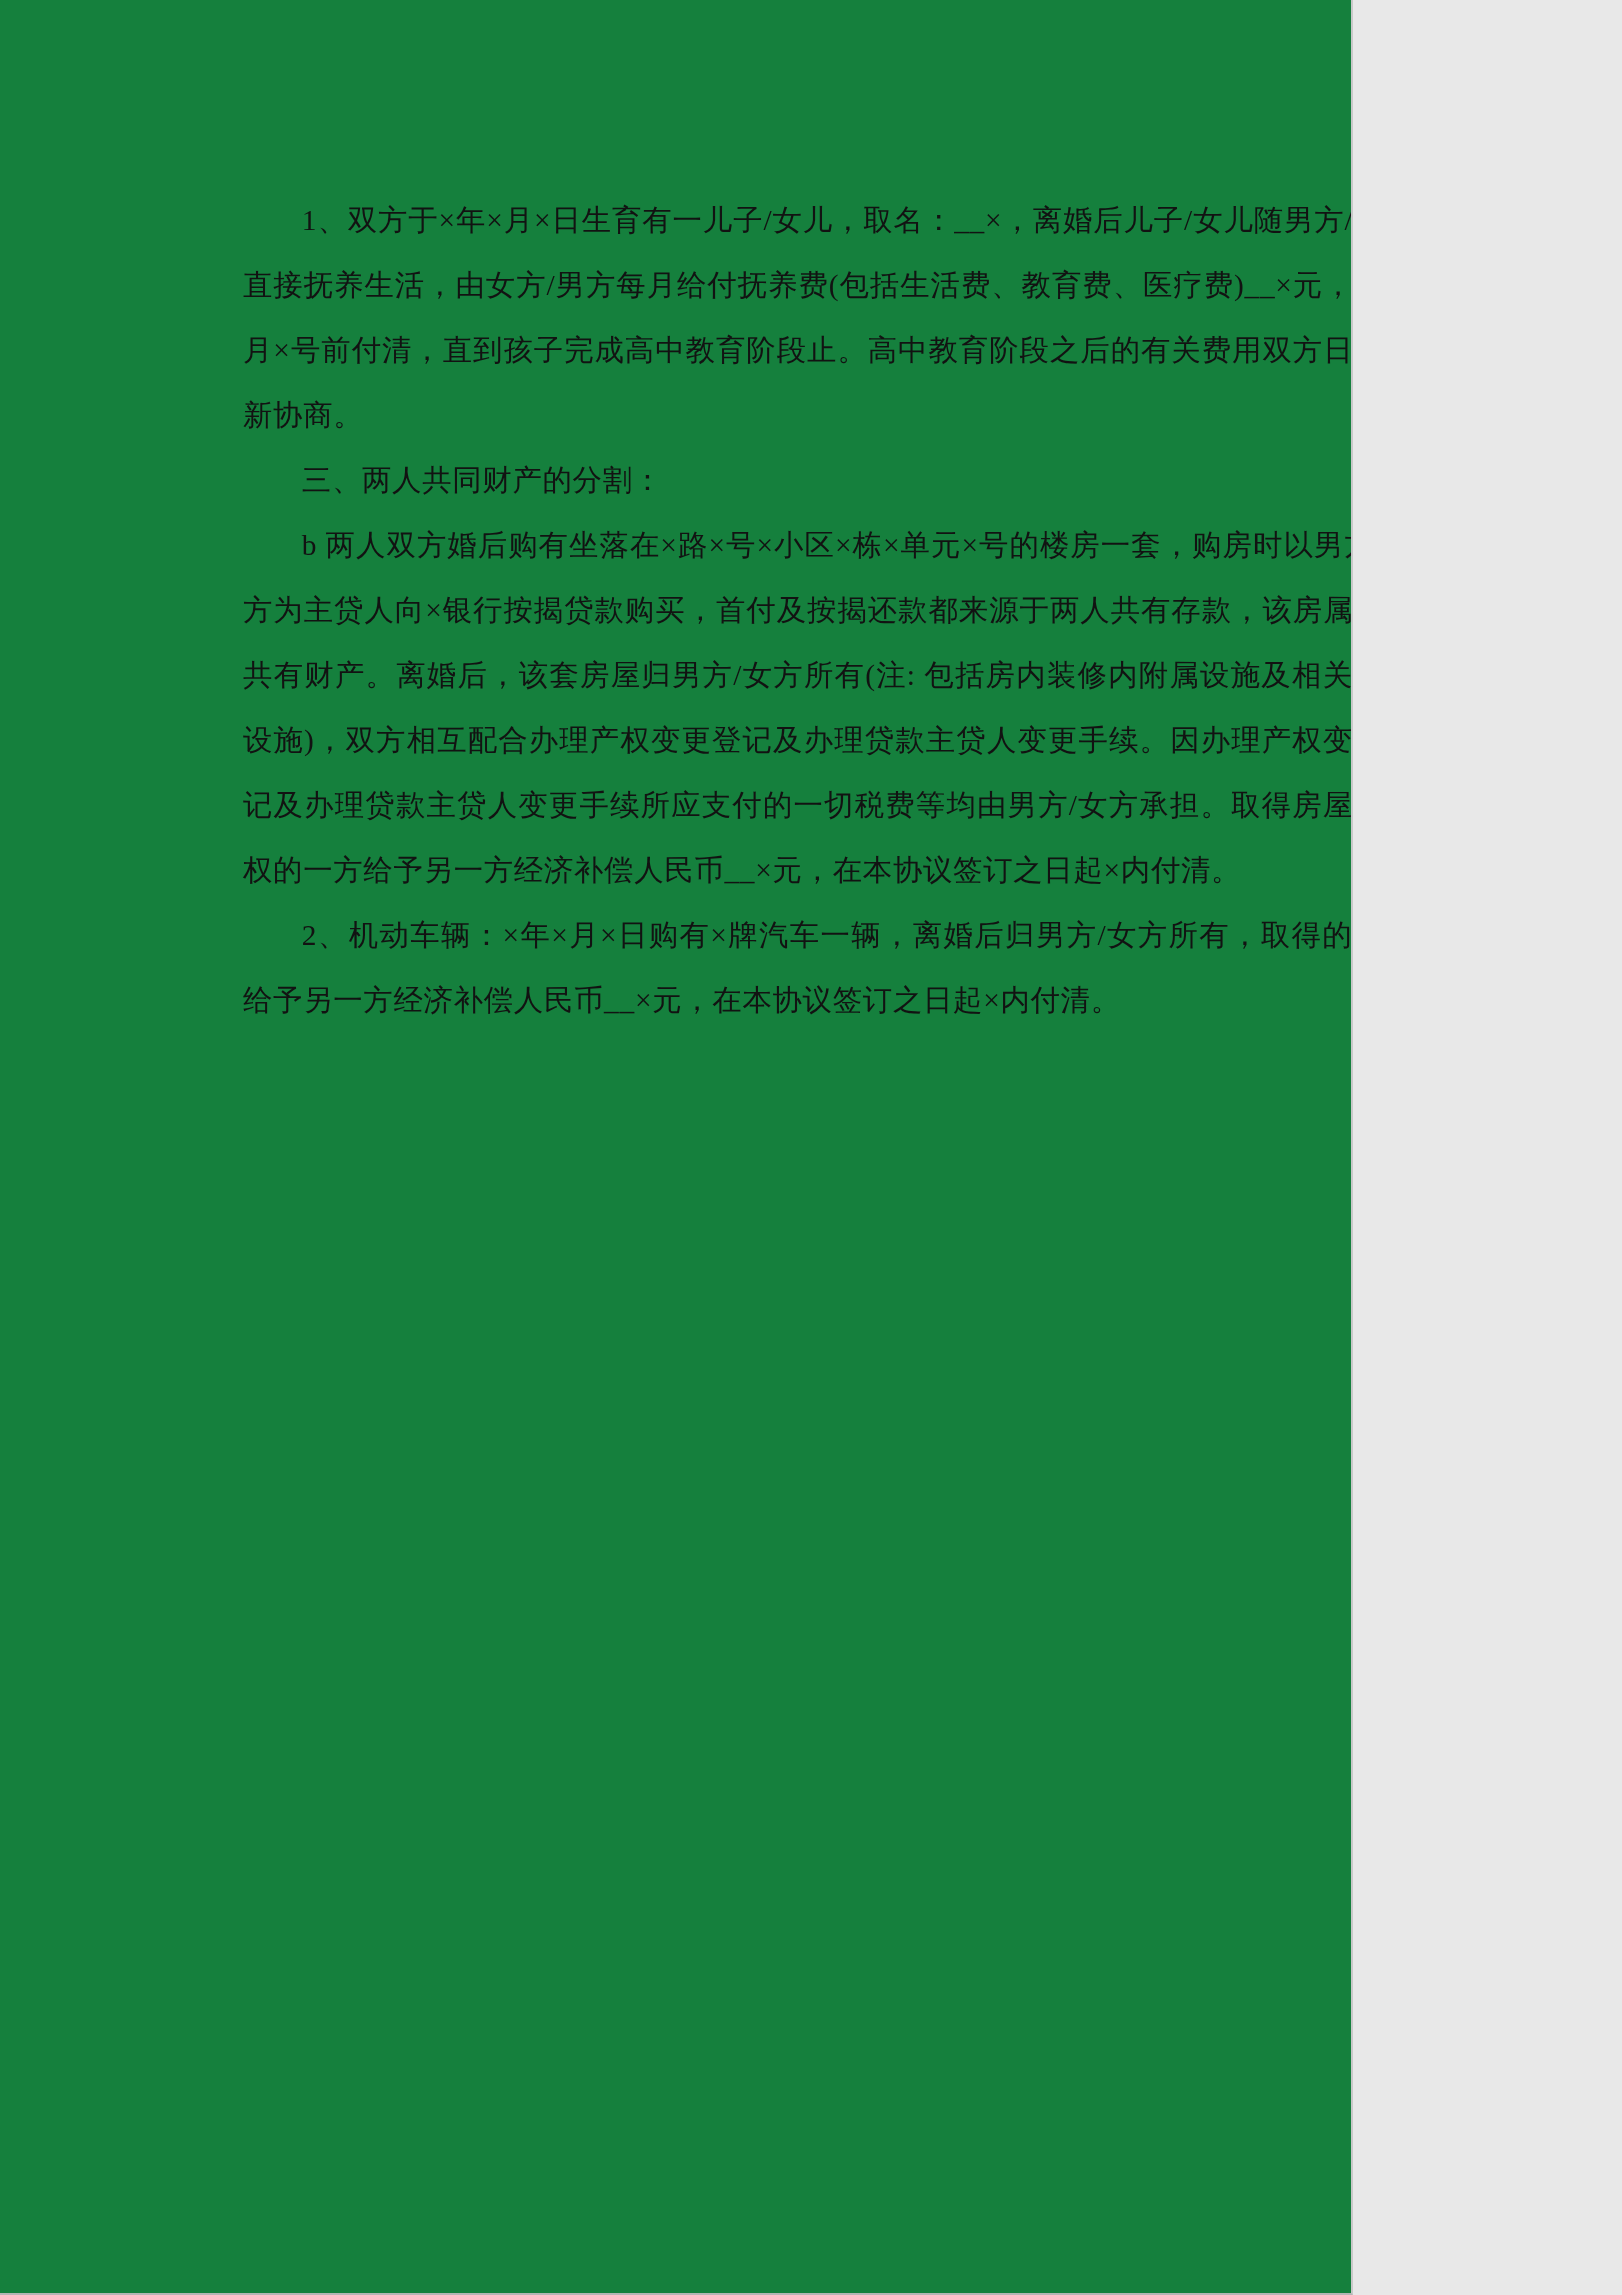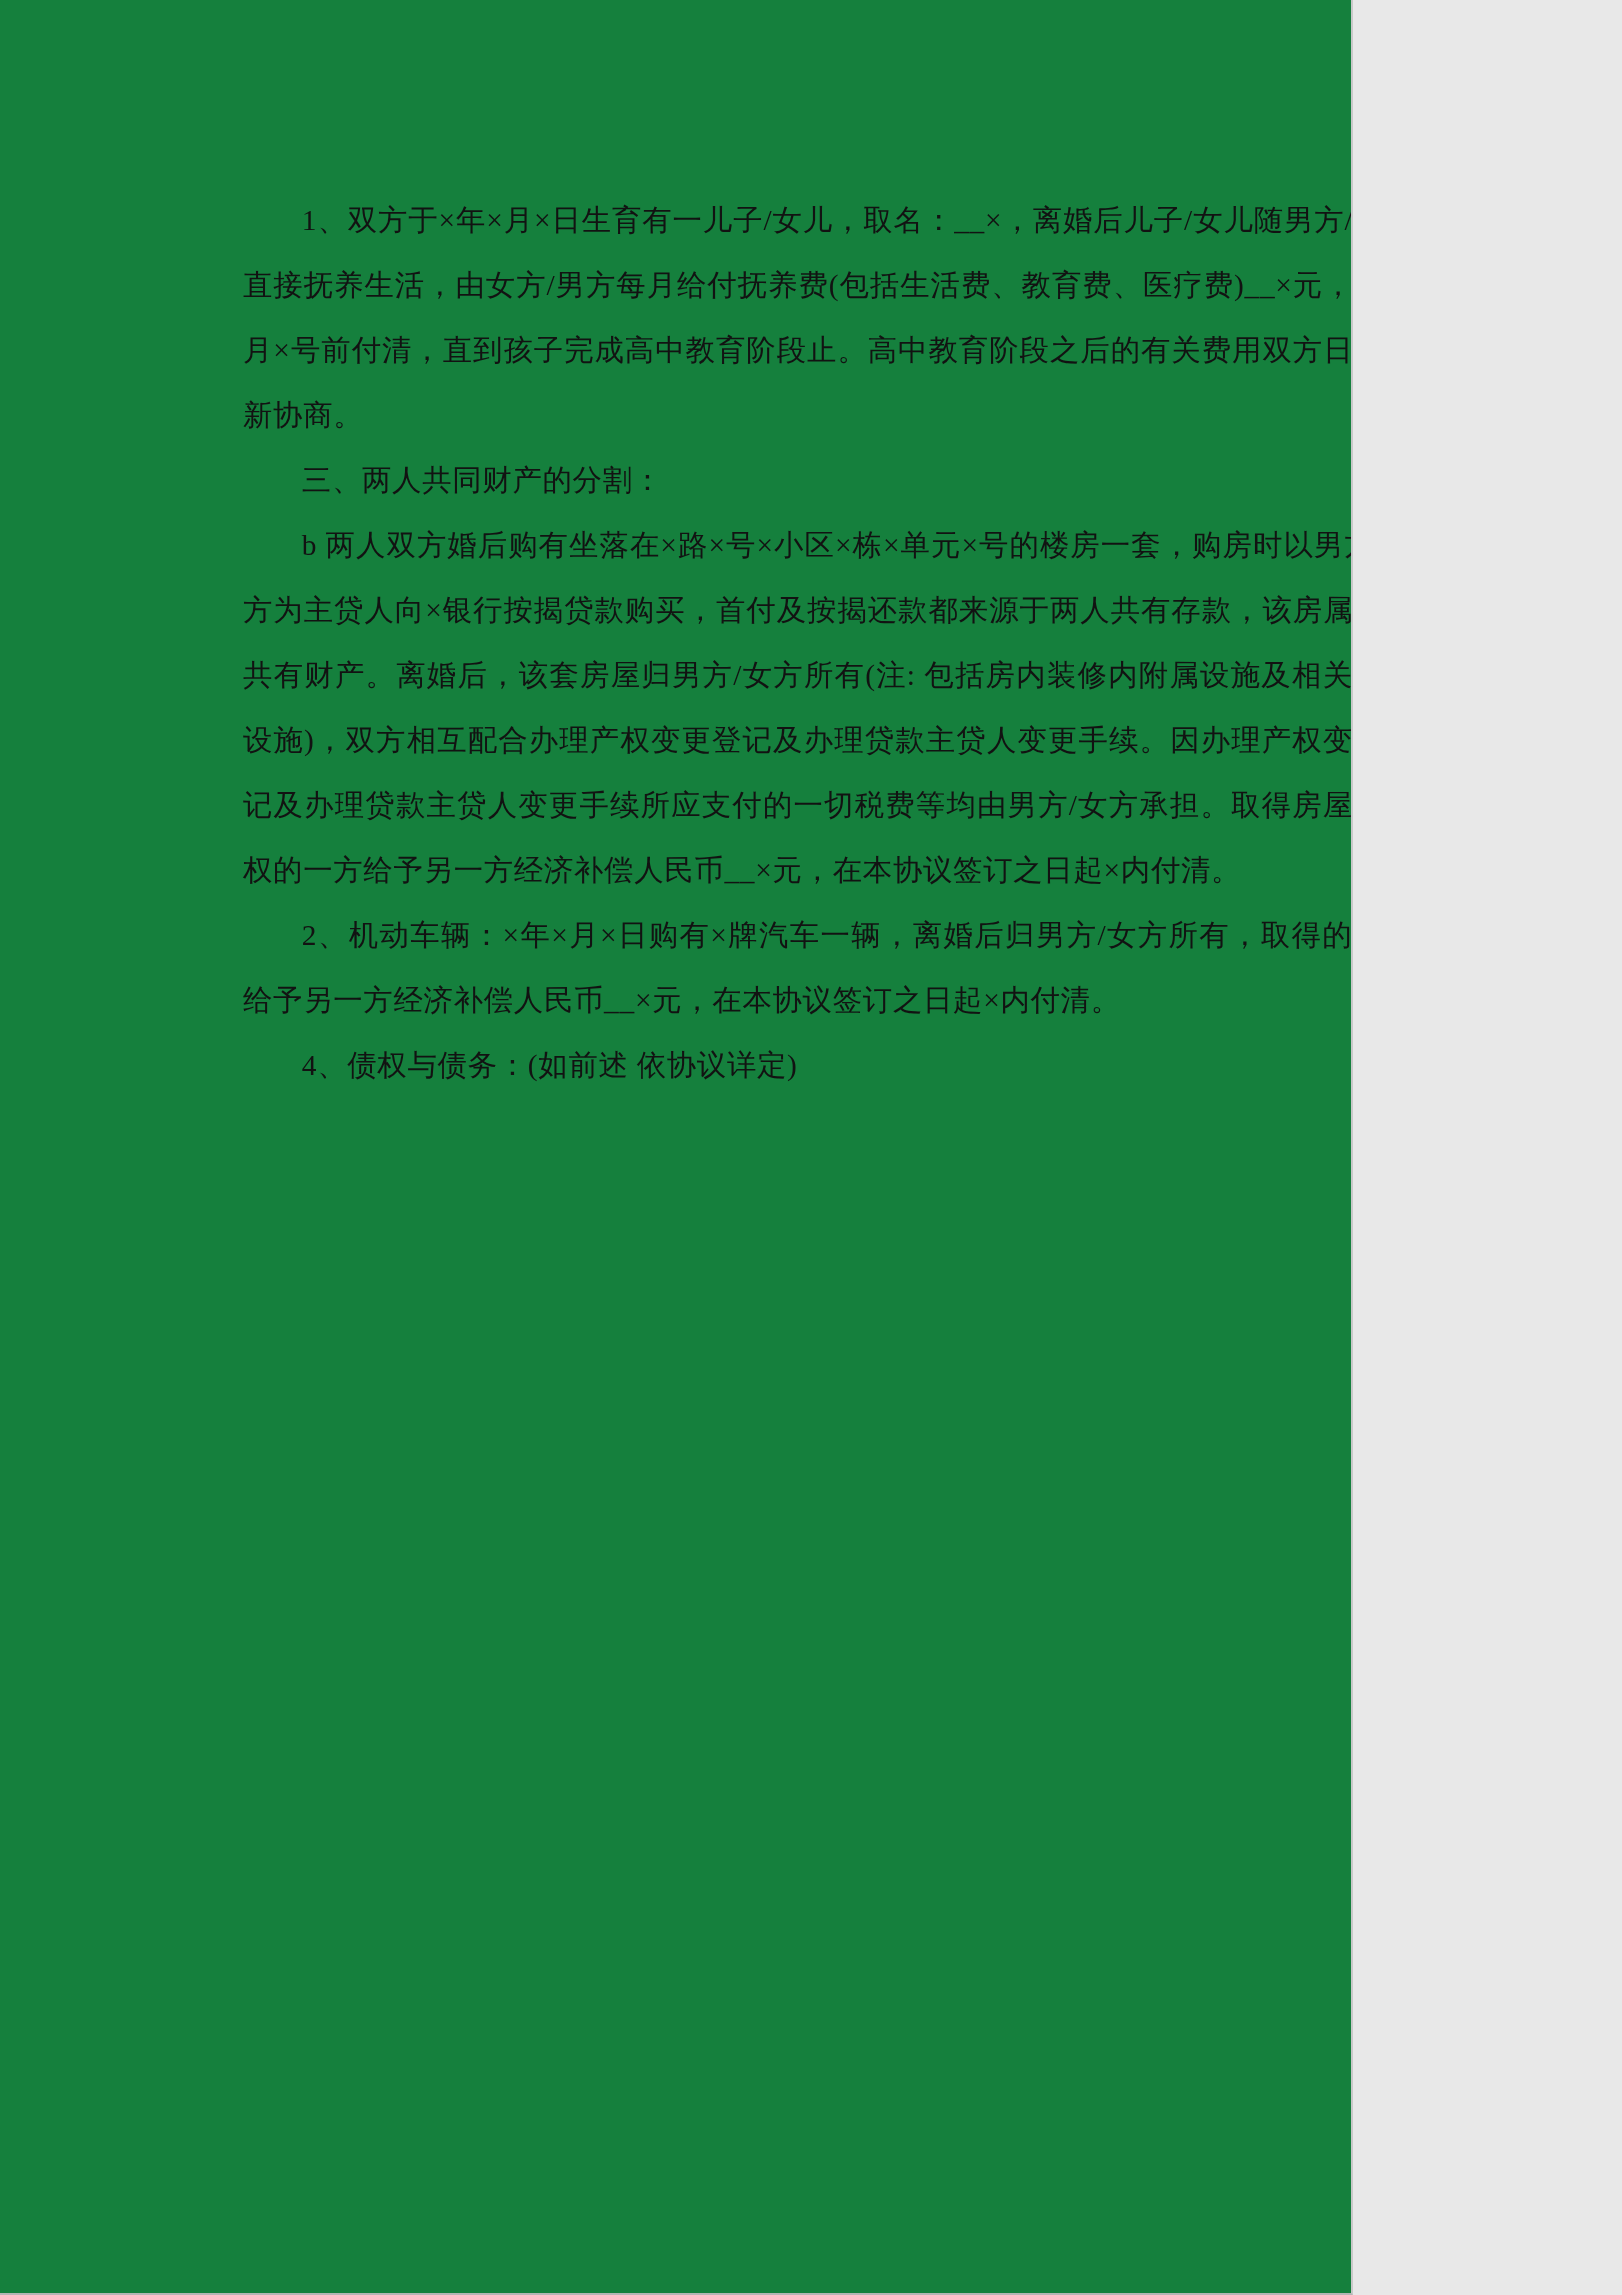--- a/index.html
+++ b/index.html
@@ -38,16 +38,15 @@
 </style>
 </head>
 <body>
 
 <div class="page">
   <div class="content">
     <p>1、双方于×年×月×日生育有一儿子/女儿，取名：__×，离婚后儿子/女儿随男方/女方直接抚养生活，由女方/男方每月给付抚养费(包括生活费、教育费、医疗费)__×元，在每月×号前付清，直到孩子完成高中教育阶段止。高中教育阶段之后的有关费用双方日后重新协商。</p>
     <p>三、两人共同财产的分割：</p>
     <p>b 两人双方婚后购有坐落在×路×号×小区×栋×单元×号的楼房一套，购房时以男方/女方为主贷人向×银行按揭贷款购买，首付及按揭还款都来源于两人共有存款，该房属两人共有财产。离婚后，该套房屋归男方/女方所有(注: 包括房内装修内附属设施及相关配套设施)，双方相互配合办理产权变更登记及办理贷款主贷人变更手续。因办理产权变更登记及办理贷款主贷人变更手续所应支付的一切税费等均由男方/女方承担。取得房屋所有权的一方给予另一方经济补偿人民币__×元，在本协议签订之日起×内付清。</p>
     <p>2、机动车辆：×年×月×日购有×牌汽车一辆，离婚后归男方/女方所有，取得的一方给予另一方经济补偿人民币__×元，在本协议签订之日起×内付清。</p>
-    <p>4、债权与债务：(如前述  依协议详定)</p>
   </div>
 </div>
 
 
 </body></html>

